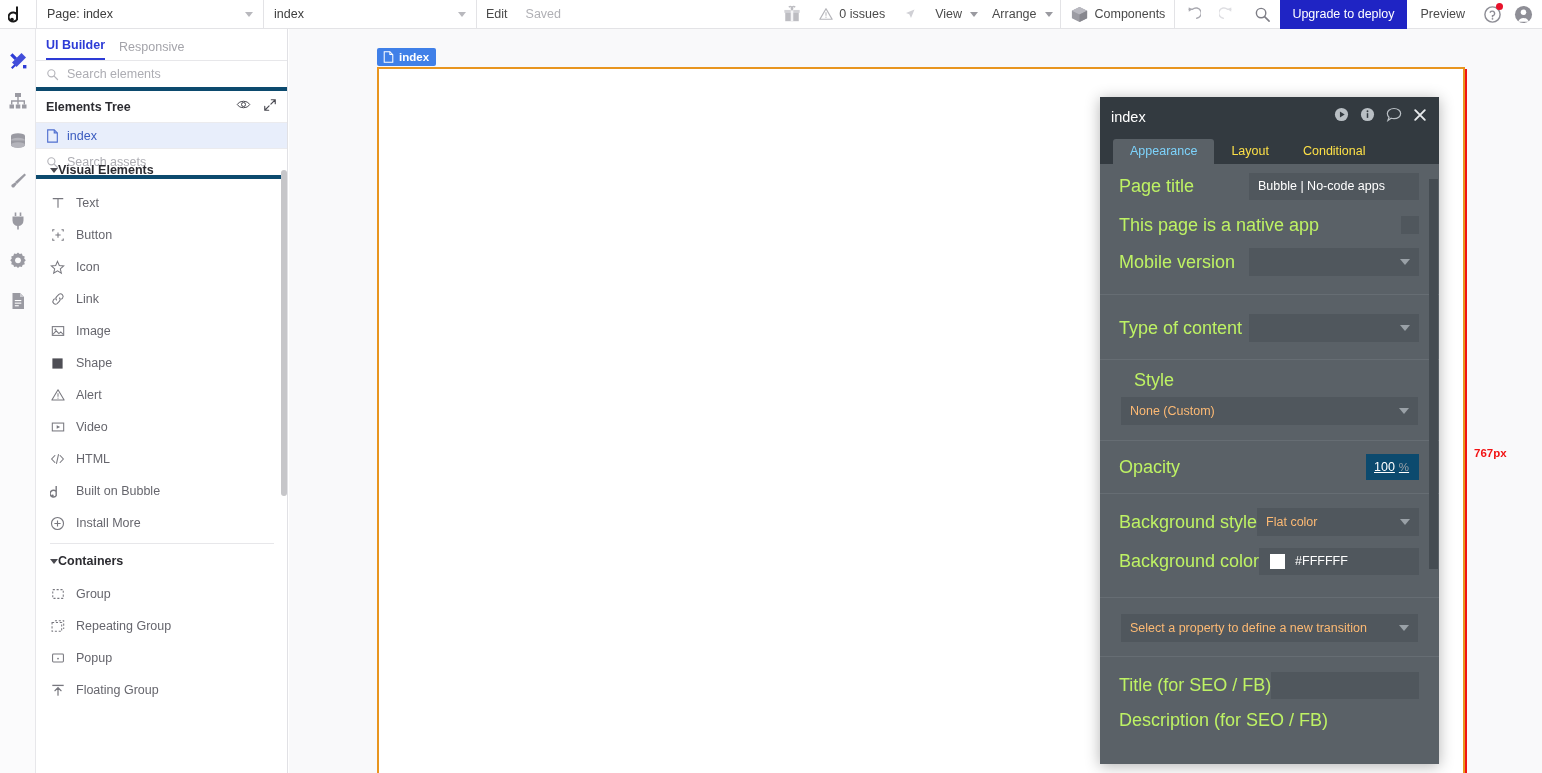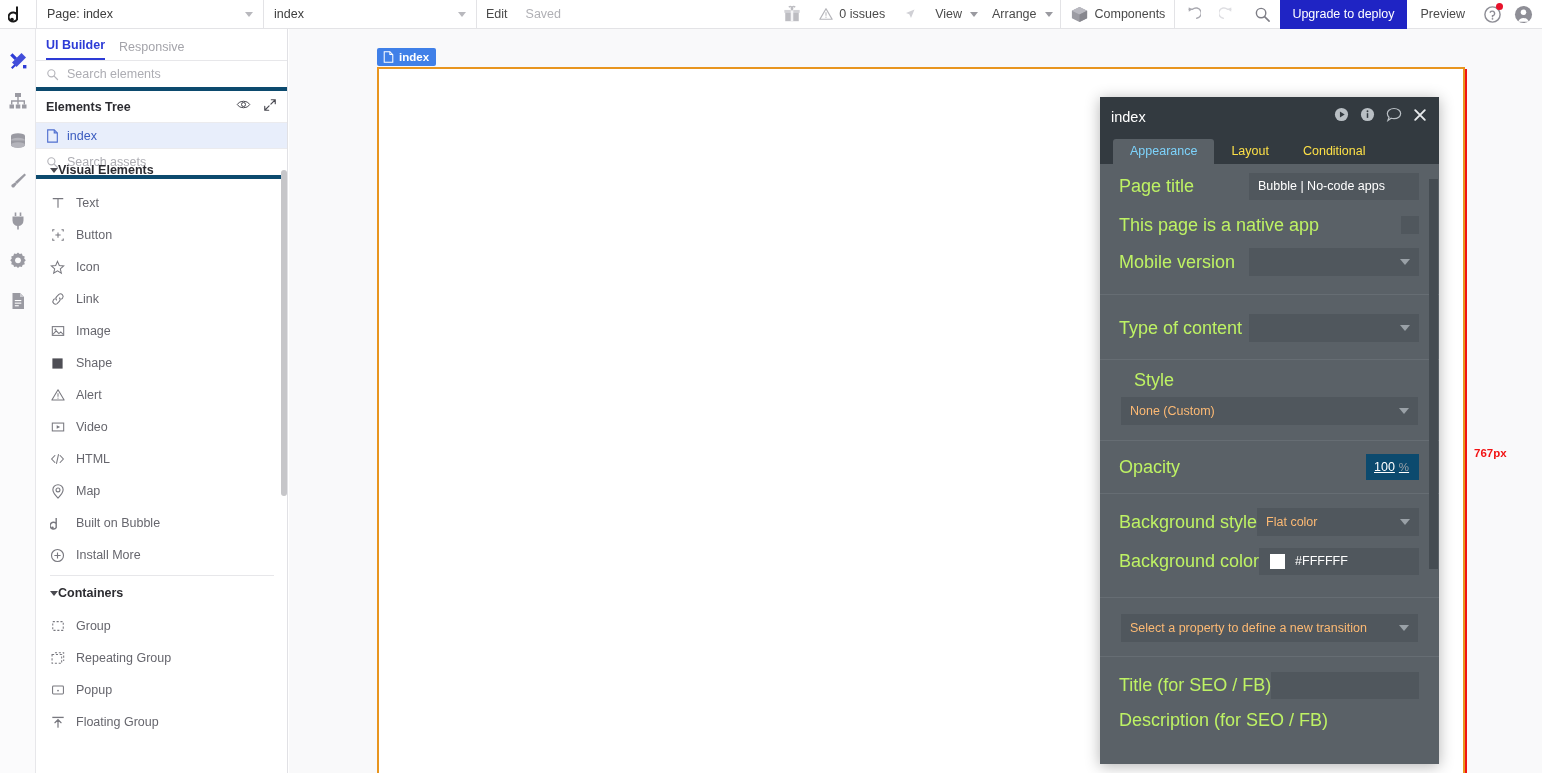--- a/index.html
+++ b/index.html
@@ -543,29 +543,20 @@
     <div class="el-item">
       <span class="el-ico">
         <svg width="15" height="14" viewBox="0 0 17 16">
             <path d="M5.5 4 L1.8 8 L5.5 12 M11.5 4 L15.2 8 L11.5 12 M9.6 3 L7.4 13" fill="none" stroke="#78787f" stroke-width="1.2" stroke-linecap="round"></path>
           </svg>
       </span>
       <span class="t">HTML</span>
     </div>
     <div class="el-item">
       <span class="el-ico">
-        <svg width="14" height="15" viewBox="0 0 15 16">
-            <path d="M7.5 15 C7.5 15 13 9.5 13 6.2 A5.5 5.5 0 0 0 2 6.2 C2 9.5 7.5 15 7.5 15 Z" fill="none" stroke="#78787f" stroke-width="1.2"></path>
-            <circle cx="7.5" cy="6.3" r="2.1" fill="none" stroke="#78787f" stroke-width="1.2"></circle>
-          </svg>
-      </span>
-      <span class="t">Map</span>
-    </div>
-    <div class="el-item">
-      <span class="el-ico">
         <svg width="15" height="15" viewBox="0 0 16 16">
             <circle cx="2.6" cy="12.6" r="1.4" fill="#78787f"></circle>
             <path d="M6.6 2 L6.6 8.2 A3.6 3.6 0 1 0 6.6 12.4 Z" fill="none" stroke="#78787f" stroke-width="1.5"></path>
           </svg>
       </span>
       <span class="t">Built on Bubble</span>
     </div>
     <div class="el-item">
       <span class="el-ico">
         <svg width="15" height="15" viewBox="0 0 16 16">

